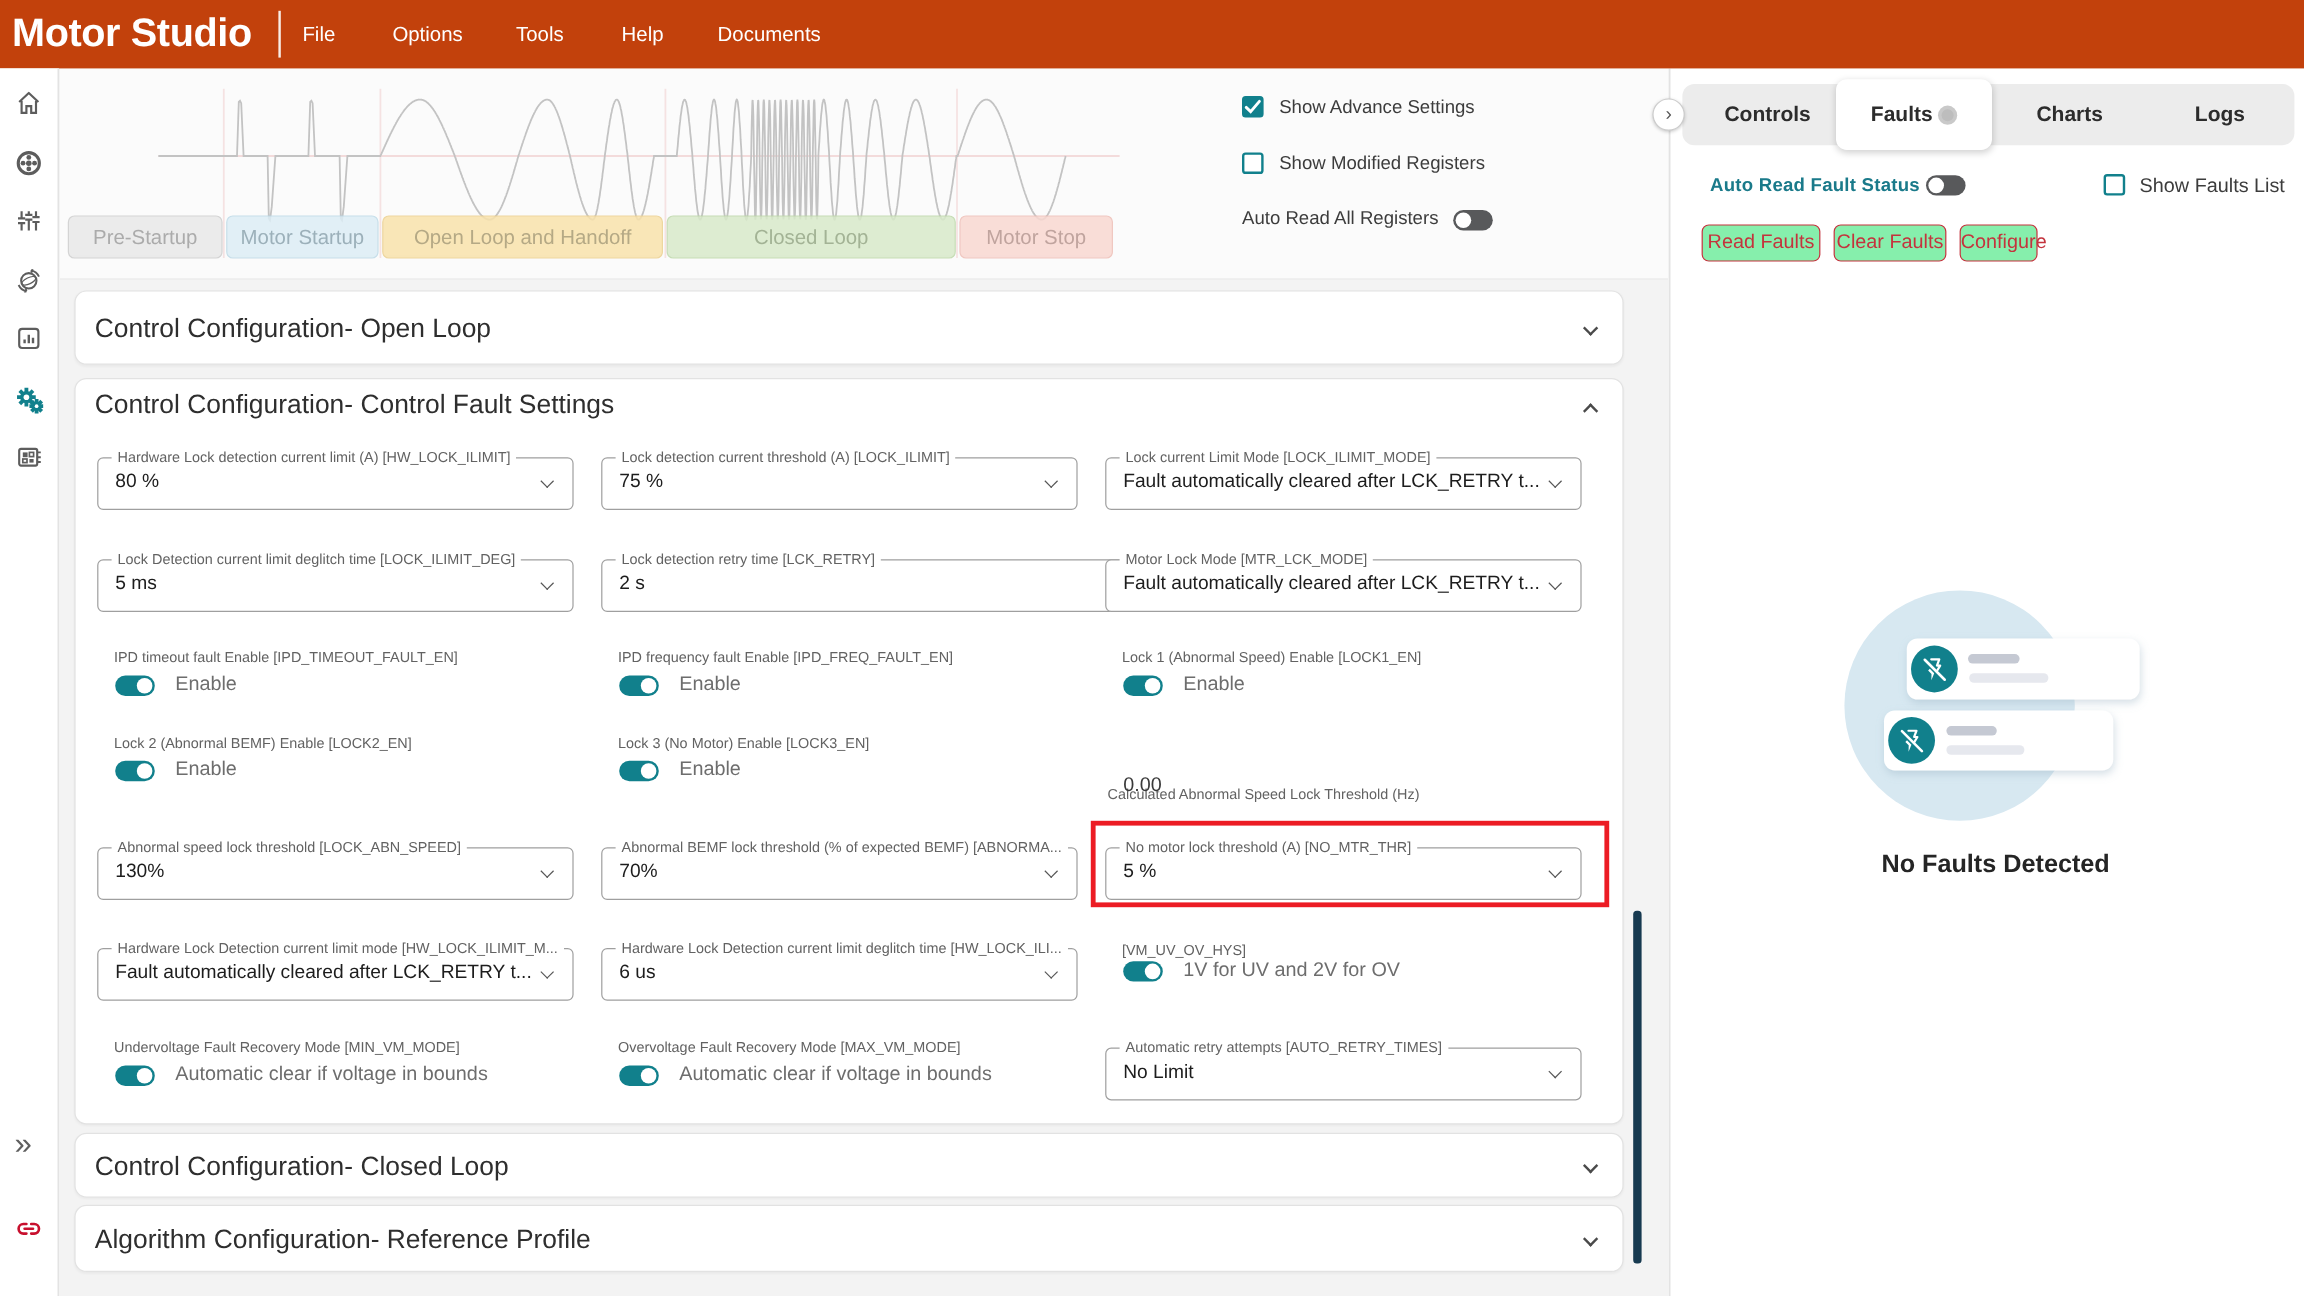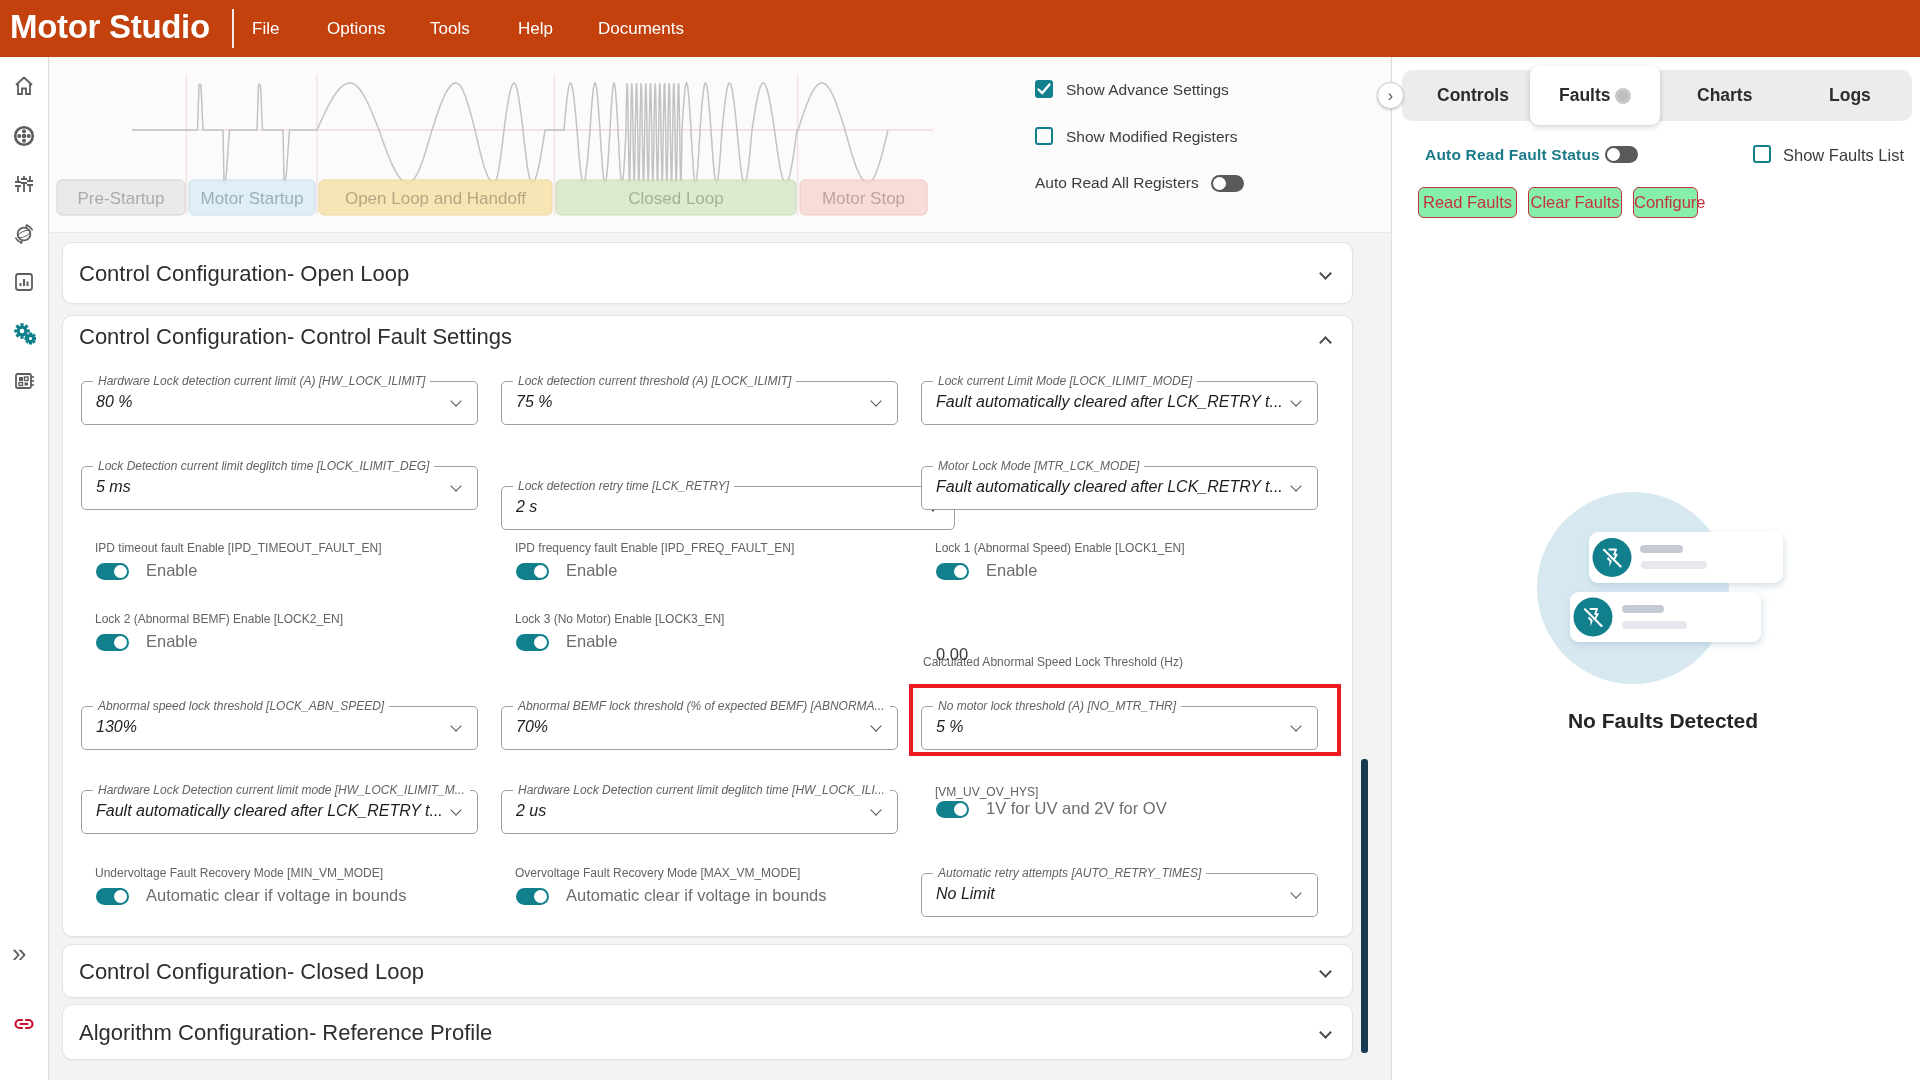--- a/index.html
+++ b/index.html
@@ -21,21 +21,21 @@
 .tg.on {background:#11808c;}
 .tg.dark {background:#58595b;}
 .tg .knob {position:absolute;width:13px;height:13px;border-radius:50%;background:#fff;top:2px;}
 .tg.on .knob {right:2px;}
 .tg.dark .knob {left:2px;}
 .card {position:absolute;left:62px;width:1291px;background:#fff;border:1px solid #e2e2e2;border-radius:10px;box-shadow:0 1px 2px rgba(0,0,0,0.04);}
 .ctitle {position:absolute;left:16px;font-size:22px;color:#2e2e2e;}
 .chev {position:absolute;width:9px;height:9px;border-right:2px solid #4a4a4a;border-bottom:2px solid #4a4a4a;transform:rotate(45deg);}
 .chev.up {transform:rotate(225deg);}
 .cchev {right:22px;}
-.fld {position:absolute;height:44px;border:1px solid #9f9f9f;border-radius:5px;background:#fff;font-style:italic;}
+.fld {position:absolute;height:44px;border:1px solid #9f9f9f;border-radius:5px;background:#fff;}
 .flbl {position:absolute;left:11px;top:-8px;background:#fff;padding:0 5px;font-size:12px;color:#626262;white-space:nowrap;}
 .fval {position:absolute;display:block;left:14px;top:11px;font-size:16px;color:#1d1d1d;white-space:nowrap;width:calc(100% - 46px);overflow:hidden;}
 .fld .chev {right:17px;top:15px;width:8px;height:8px;border-width:1.8px;border-color:#555;}
 .slbl {position:absolute;font-size:12px;color:#626262;white-space:nowrap;}
 .entxt {position:absolute;font-size:16.5px;color:#6d6d6d;}
 #redbox {position:absolute;left:909px;top:684px;width:432px;height:72px;border:4px solid #ec1c24;}
 #rpanel {position:absolute;left:1391px;top:57px;width:529px;height:1023px;background:#fff;border-left:1px solid #ddd;}
 #tabbar {position:absolute;left:1402px;top:70px;width:510px;height:51px;background:#ececec;border-radius:10px;}
 .tab {position:absolute;top:85px;font-size:17.5px;font-weight:bold;color:#2c2c2c;}
 #faultpill {position:absolute;left:1530px;top:66px;width:130px;height:59px;background:#fff;border-radius:9px;box-shadow:0 2px 6px rgba(0,0,0,0.18);}
@@ -107,21 +107,21 @@
 <div class="fld" style="left:921px;top:381px;width:397px;">
 <span class="flbl">Lock current Limit Mode [LOCK_ILIMIT_MODE]</span>
       <span class="fval">Fault automatically cleared after LCK_RETRY t...</span>
       <span class="chev"></span>
     </div>
 <div class="fld" style="left:81px;top:466px;width:397px;">
 <span class="flbl">Lock Detection current limit deglitch time [LOCK_ILIMIT_DEG]</span>
       <span class="fval">5 ms</span>
       <span class="chev"></span>
     </div>
-<div class="fld" style="left:501px;top:466px;width:454px;margin-top:20px;">
+<div class="fld" style="left:501px;top:466px;width:454px;">
 <span class="flbl">Lock detection retry time [LCK_RETRY]</span>
       <span class="fval">2 s</span>
       <span class="chev"></span>
     </div>
 <div class="fld" style="left:921px;top:466px;width:397px;">
 <span class="flbl">Motor Lock Mode [MTR_LCK_MODE]</span>
       <span class="fval">Fault automatically cleared after LCK_RETRY t...</span>
       <span class="chev"></span>
     </div>
 
@@ -171,21 +171,21 @@
     </div>
 <div id="redbox"></div>
 
 <div class="fld" style="left:81px;top:790px;width:397px;">
 <span class="flbl">Hardware Lock Detection current limit mode [HW_LOCK_ILIMIT_M...</span>
       <span class="fval">Fault automatically cleared after LCK_RETRY t...</span>
       <span class="chev"></span>
     </div>
 <div class="fld" style="left:501px;top:790px;width:397px;padding-left:16px;">
 <span class="flbl">Hardware Lock Detection current limit deglitch time [HW_LOCK_ILI...</span>
-      <span class="fval">2 us</span>
+      <span class="fval">6 us</span>
       <span class="chev"></span>
     </div>
 <span class="slbl" style="left:935px;top:785px;">[VM_UV_OV_HYS]</span>
 <span class="tg on" style="left:936px;top:801px;">
       <span class="knob"></span>
     </span>
     <span class="entxt" style="left:986px;top:799px;">1V for UV and 2V for OV</span>
 
 <span class="slbl" style="left:95px;top:866px;">Undervoltage Fault Recovery Mode [MIN_VM_MODE]</span>
 <span class="tg on" style="left:96px;top:888px;">

